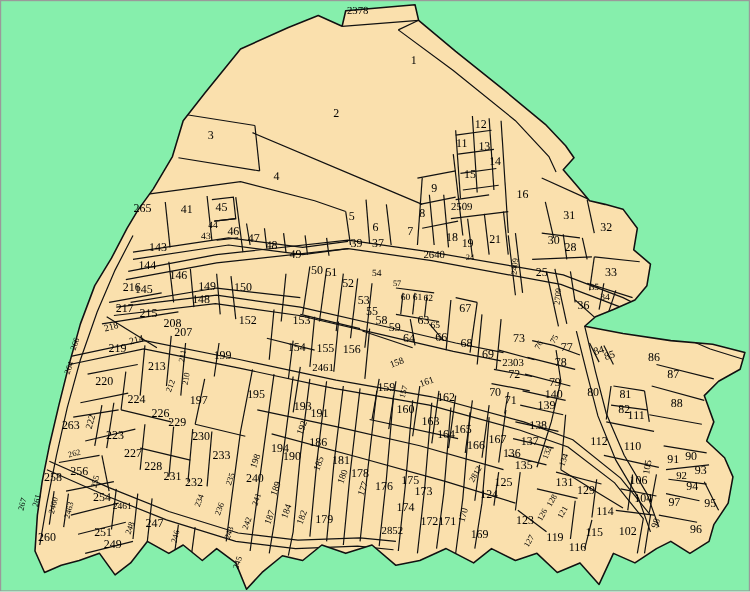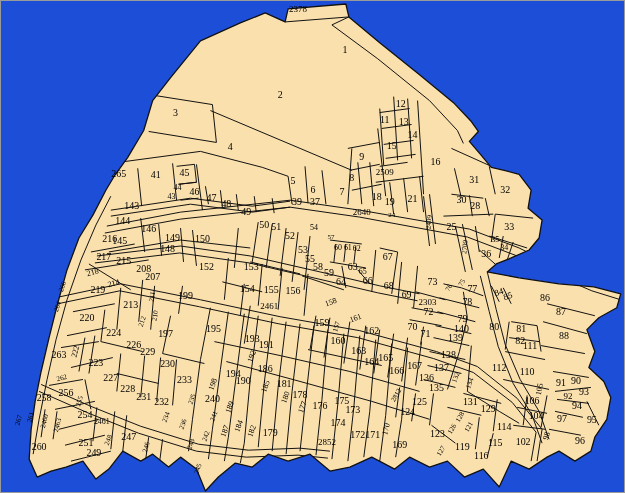--- a/index.html
+++ b/index.html
@@ -1,18 +1,18 @@
 <!DOCTYPE html>
 <html><head>
 <meta charset="utf-8">
 <style>
   html,body{margin:0;padding:0;background:#fff;}
   #frame{
     position:relative;width:623px;height:491px;border:1px solid #9a9a9a;
-    background:#1d4ed8;overflow:hidden;
+    background:#86efac;overflow:hidden;
     font-family:"Liberation Serif", serif;
   }
   svg{display:block;}
   text{fill:#000;}
 </style>
 </head>
 <body>
 
 <div id="frame">
   <svg id="mapsvg" width="623" height="491" viewBox="0 0 625 493">

